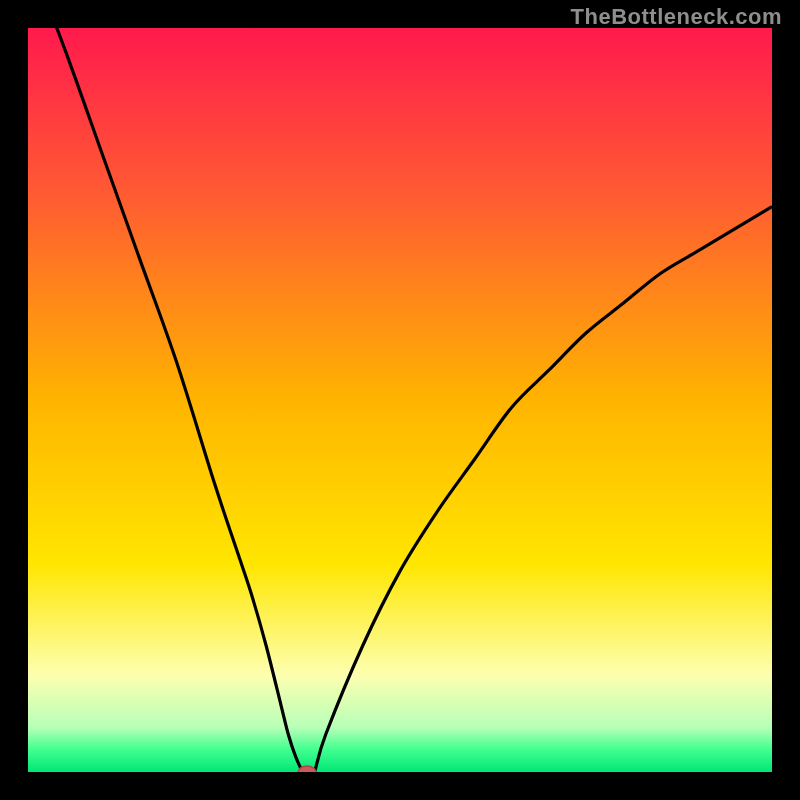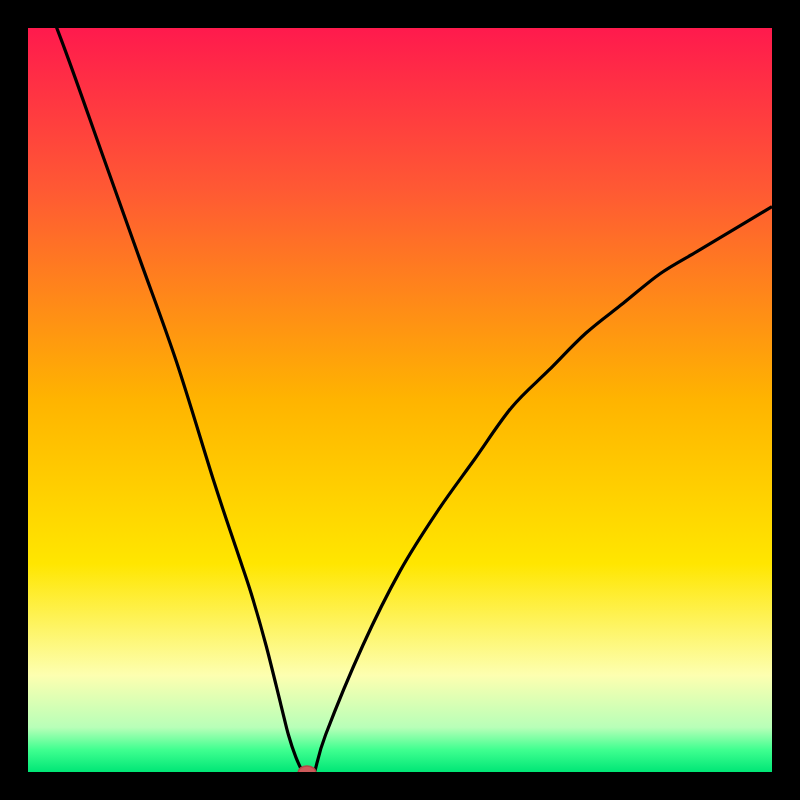--- a/index.html
+++ b/index.html
@@ -33,20 +33,21 @@
     font-size: 22px;
     font-weight: 600;
     color: #8e8e8e;
     letter-spacing: 0.5px;
   }
 </style>
 </head>
 <body>
 <div class="frame">
 
+  <div class="watermark">TheBottleneck.com</div>
 
   <svg class="plot" viewBox="0 0 744 744">
     <defs>
       <linearGradient id="bg-grad" x1="0" y1="0" x2="0" y2="1">
           <stop offset="0%" stop-color="#ff1a4d"></stop>
           <stop offset="22%" stop-color="#ff5a33"></stop>
           <stop offset="50%" stop-color="#ffb400"></stop>
           <stop offset="72%" stop-color="#ffe600"></stop>
           <stop offset="87%" stop-color="#fdffb0"></stop>
           <stop offset="94%" stop-color="#b8ffb8"></stop>

